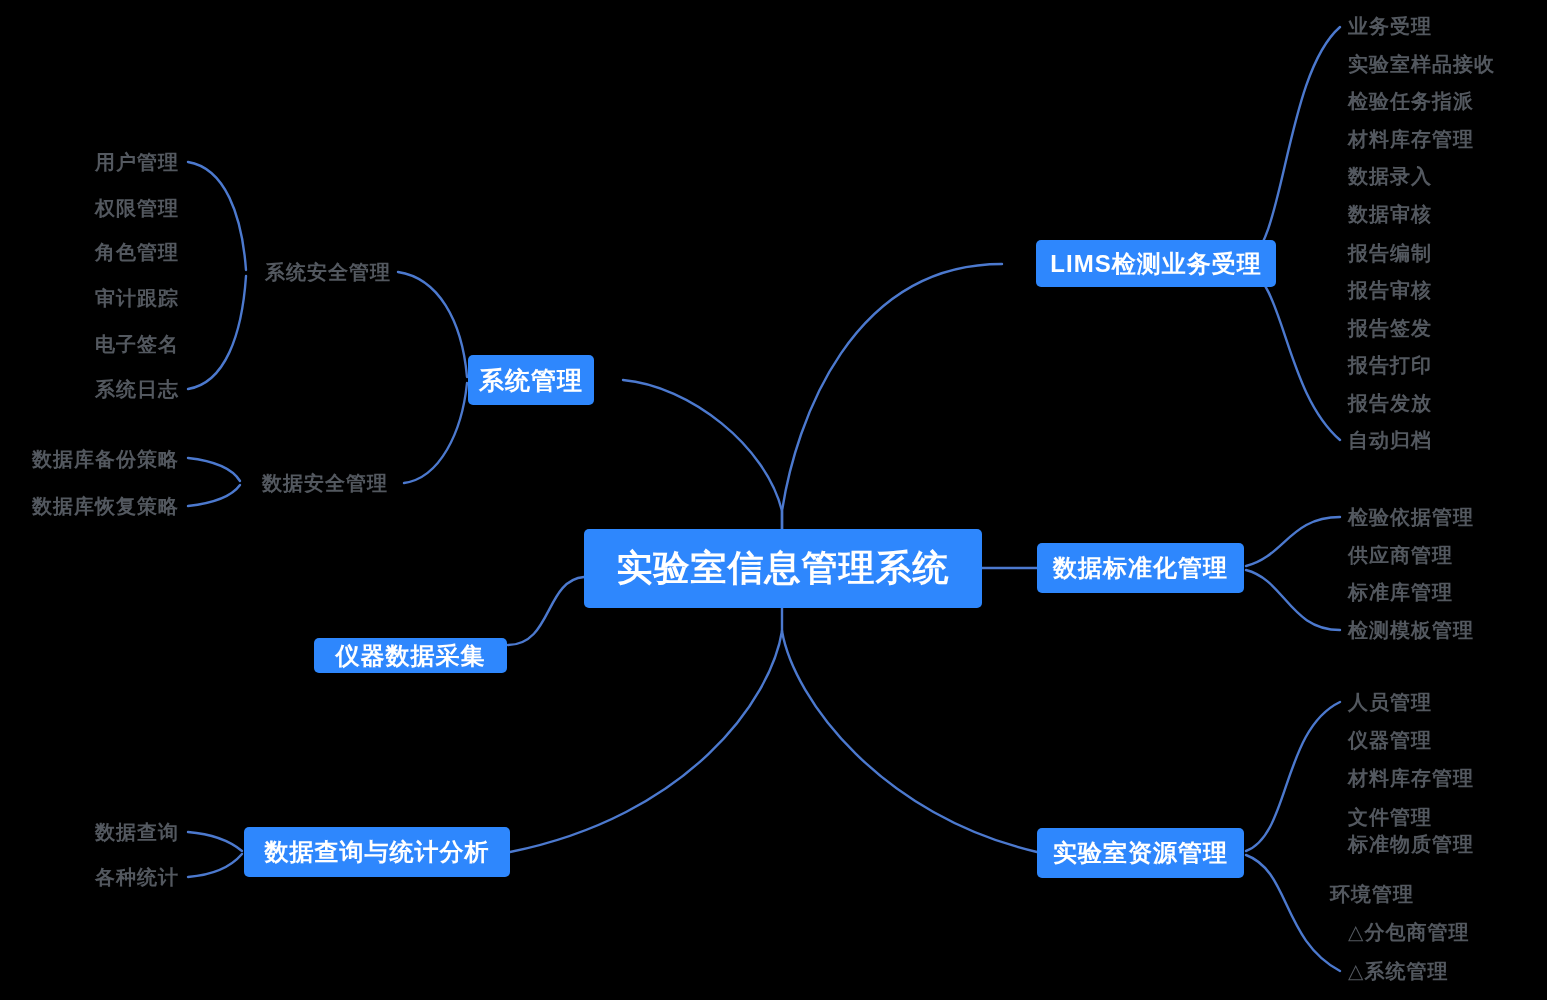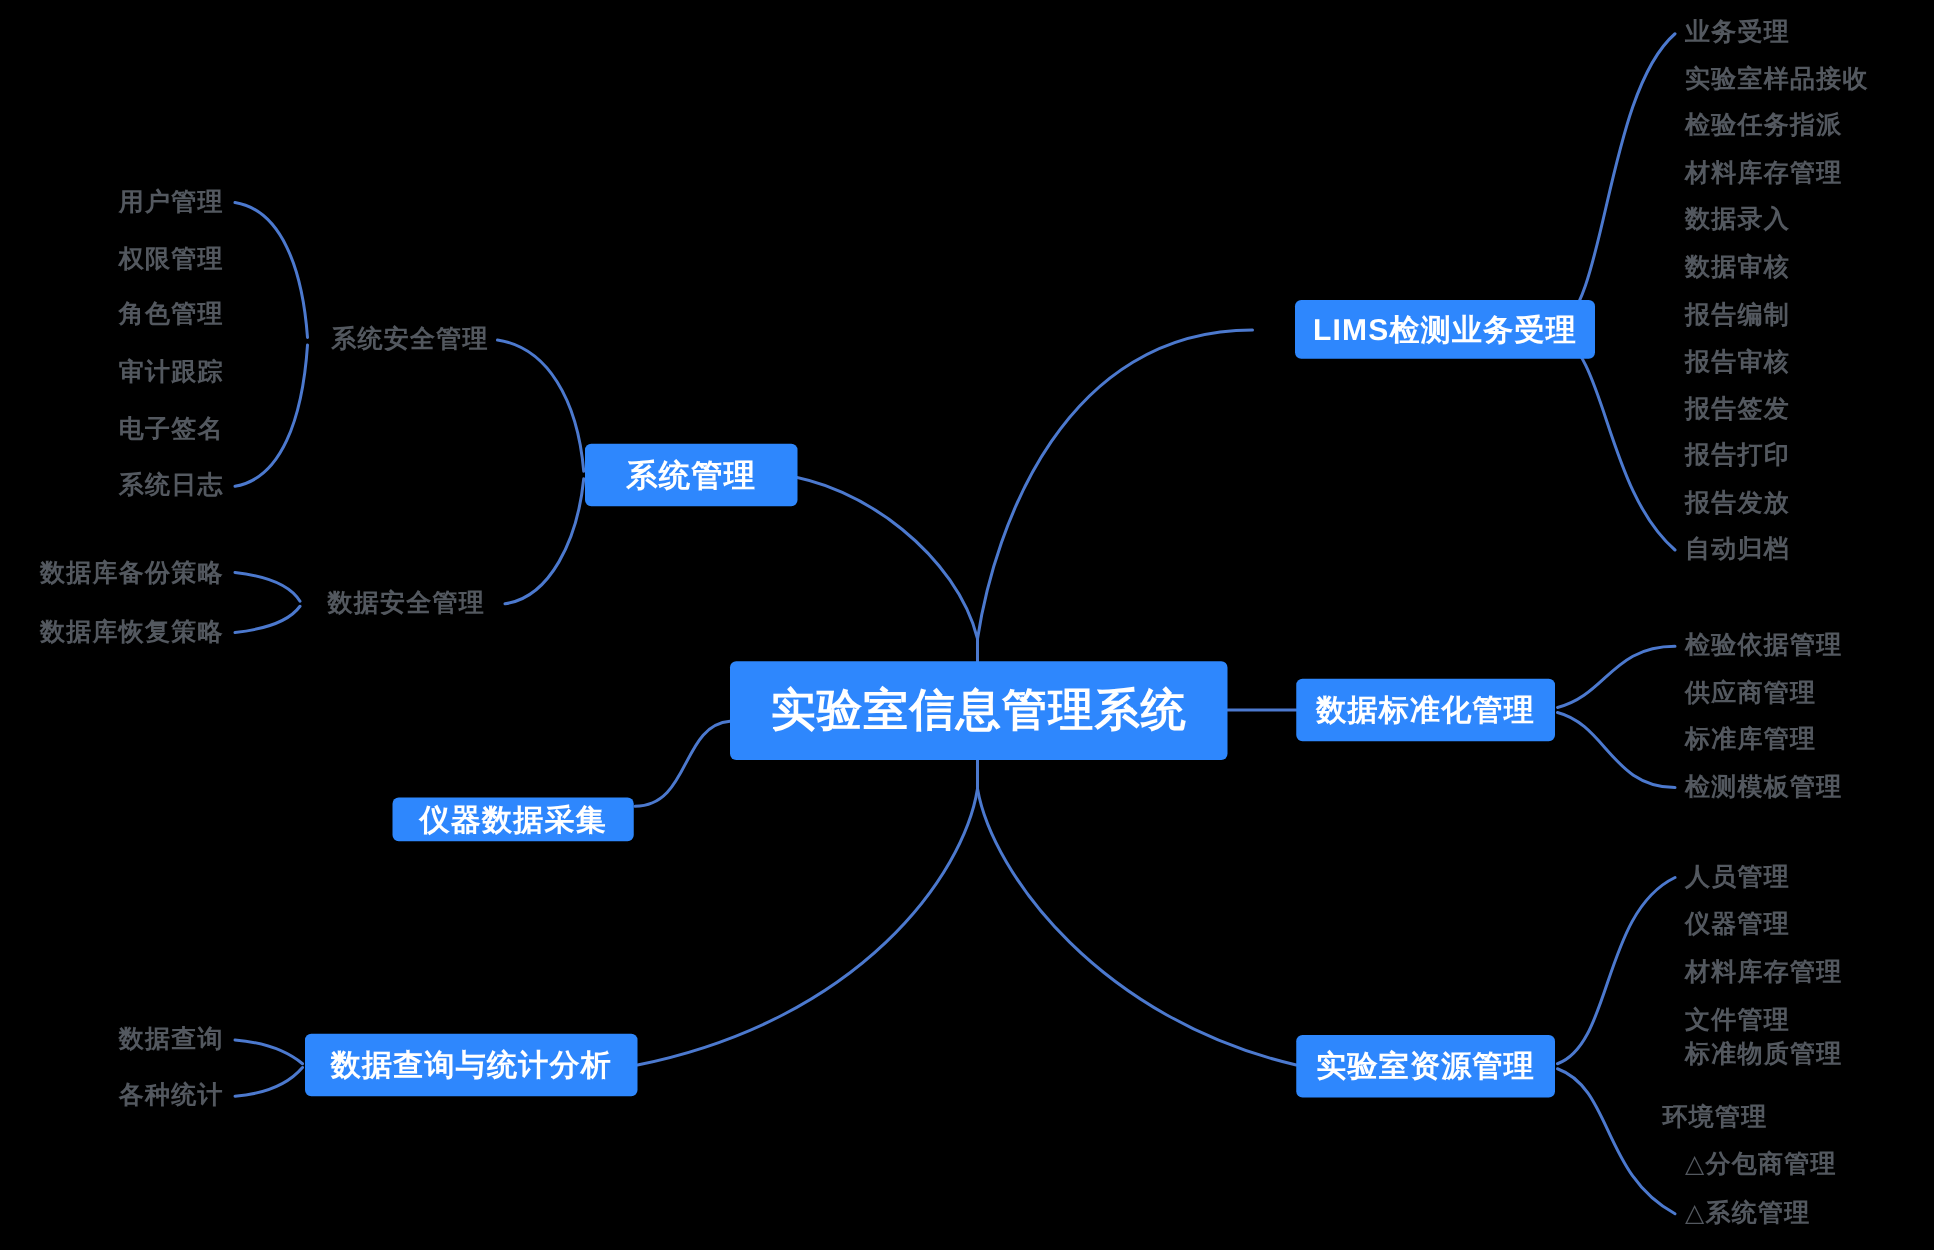--- a/index.html
+++ b/index.html
@@ -71,21 +71,21 @@
 
     <path d="M 1246 566 C 1285 556 1290 517 1340 517"></path>
     <path d="M 1246 570 C 1285 580 1290 630 1340 630"></path>
 
     <path d="M 1246 851 C 1290 835 1282 730 1340 702"></path>
     <path d="M 1246 855 C 1290 871 1282 940 1340 971"></path>
   </svg>
 
   <div class="node root" style="left:584px;top:529px;width:398px;height:79px;">实验室信息管理系统</div>
 
-  <div class="node lvl1" style="left:468px;top:355px;width:170px;height:50px;font-size:25px;">系统管理</div>
+  <div class="node lvl1" style="left:468px;top:355px;width:126px;height:50px;font-size:25px;">系统管理</div>
   <div class="node lvl1" style="left:314px;top:618px;width:193px;height:35px;margin-top:20px;">仪器数据采集</div>
   <div class="node lvl1" style="left:244px;top:827px;width:266px;height:50px;">数据查询与统计分析</div>
   <div class="node lvl1" style="left:1003px;top:240px;width:240px;height:47px;margin-left:33px;">LIMS检测业务受理</div>
   <div class="node lvl1" style="left:1037px;top:543px;width:207px;height:50px;">数据标准化管理</div>
   <div class="node lvl1" style="left:1037px;top:828px;width:207px;height:50px;">实验室资源管理</div>
 
   <div class="lbl" style="left:265px;top:272px;">系统安全管理</div>
   <div class="lbl" style="left:262px;top:483px;">数据安全管理</div>
 
   <div class="lbl" style="left:95px;top:162px;">用户管理</div>

